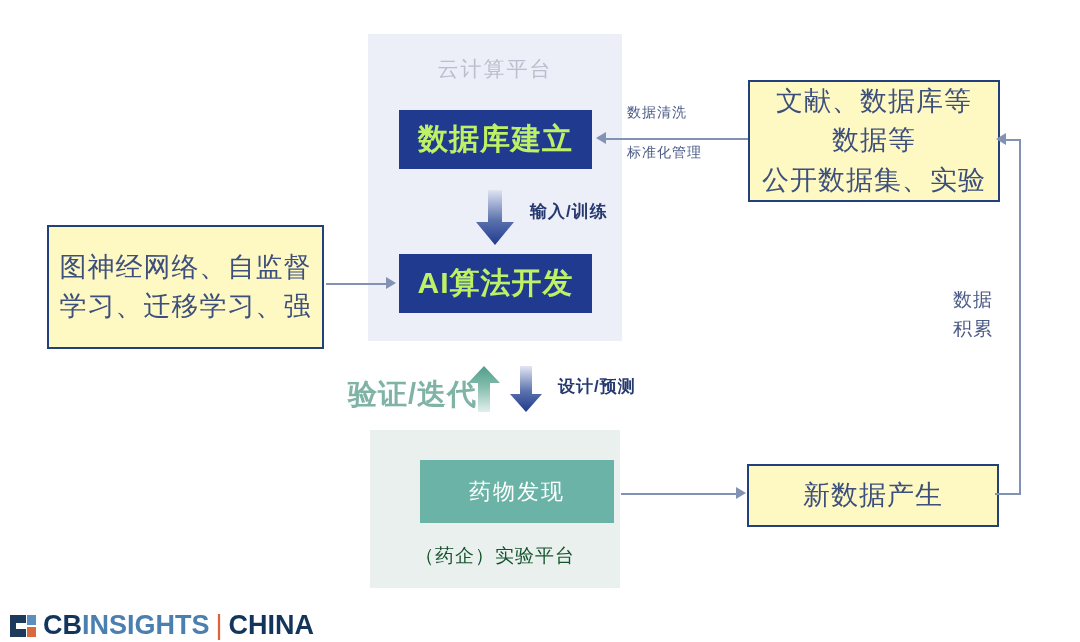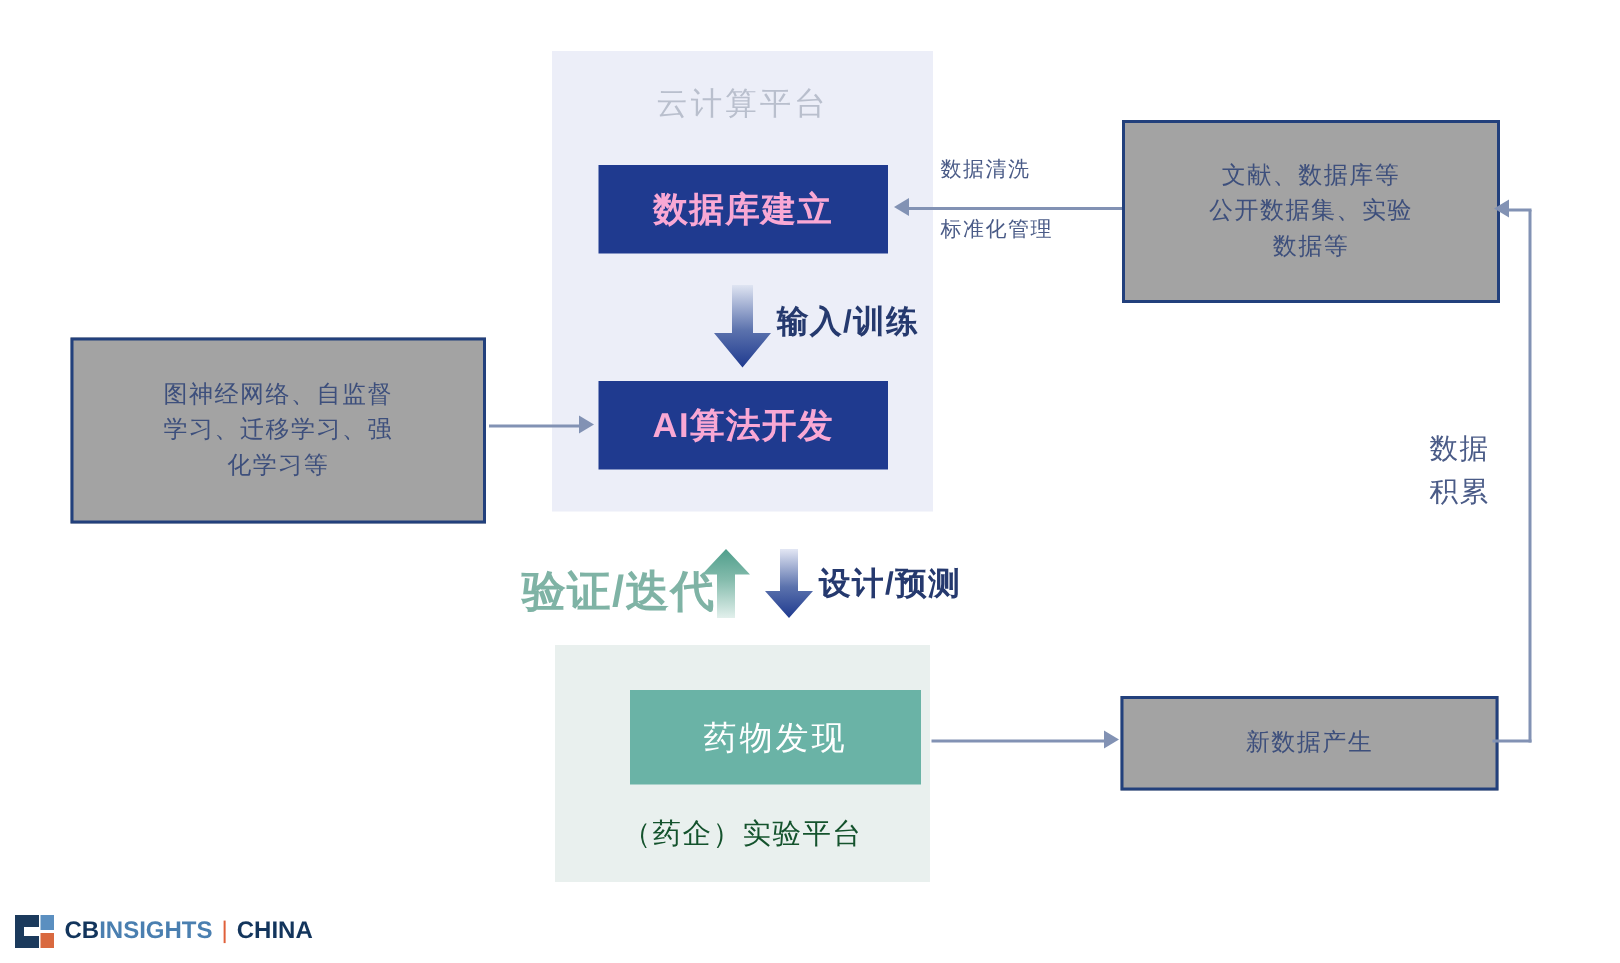--- a/index.html
+++ b/index.html
@@ -50,25 +50,25 @@
     width: 250px;
     text-align: center;
     font-size: 19px;
     color: #14532d;
     letter-spacing: 1px;
   }
 
   
   .navy-box {
     background: #1f3a8f;
-    color: #f9a8d4;
+    color: #bef264;
     display: flex;
     align-items: center;
     justify-content: center;
-    font-size: 23px;
+    font-size: 30px;
     font-weight: bold;
     letter-spacing: 1px;
   }
   .box-db   { left: 399px; top: 110px; width: 193px; height: 59px; }
   .box-ai   { left: 399px; top: 254px; width: 193px; height: 59px; }
 
   .teal-box {
     left: 420px; top: 460px;
     width: 194px; height: 63px;
     background: #6ab3a6;
@@ -76,27 +76,27 @@
     display: flex;
     align-items: center;
     justify-content: center;
     font-size: 22px;
     letter-spacing: 2px;
   }
 
   
   .outline-box {
     border: 2px solid #22407c;
-    background: #a3a3a3;
+    background: #fef9c3;
     display: flex;
     align-items: center;
     justify-content: center;
     text-align: center;
     color: #3d4f7c;
-    font-size: 16px;
+    font-size: 27px;
     line-height: 1.45;
     letter-spacing: 1px;
   }
   .box-algos  { left: 47px;  top: 225px; width: 273px; height: 120px; }
   .box-lit    { left: 748px; top: 80px;  width: 248px; height: 118px; }
   .box-newdat { left: 747px; top: 464px; width: 248px; height: 59px; }
 
   
   .line-h {
     background: #8292b4;
@@ -126,24 +126,25 @@
 
   
   .label {
     color: #4a5b87;
     font-size: 14px;
     letter-spacing: 1px;
     white-space: nowrap;
   }
   .label-bold {
     color: #25396e;
-    font-size: 21px;
+    font-size: 17px;
     font-weight: bold;
     letter-spacing: 1px;
     white-space: nowrap;
+    margin-left: 12px;
   }
   .label-green {
     color: #7fb3a5;
     font-size: 29px;
     font-weight: bold;
     letter-spacing: 1px;
     white-space: nowrap;
   }
   .label-stack {
     color: #4a5b87;
@@ -183,21 +184,21 @@
     width: 9px; height: 10px;
     background: #5b8fc0;
   }
   .lm-sq-orange {
     position: absolute;
     left: 17px; top: 12px;
     width: 9px; height: 10px;
     background: #d9693f;
   }
   .logo-text {
-    font-size: 16px;
+    font-size: 27px;
     font-weight: bold;
     letter-spacing: 0px;
     display: flex;
     align-items: flex-start;
   }
   .lt-cb      { color: #13355c; }
   .lt-ins     { color: #4a7fb0; }
   .lt-bar     { color: #e0603a; margin: 0 6px; font-weight: normal; }
   .lt-china   { color: #13355c; }
 </style>
@@ -210,32 +211,31 @@
   <div class="abs cloud-title">云计算平台</div>
 
   <div class="abs navy-box box-db">数据库建立</div>
 
   <div class="abs navy-box box-ai">AI算法开发</div>
 
   <div class="abs outline-box box-algos">
     <div>
       <div>图神经网络、自监督</div>
       <div>学习、迁移学习、强</div>
-      <div>化学习等</div>
     </div>
   </div>
 
   <div class="abs line-h" style="left:326px; top:283px; width:60px;"></div>
   <div class="abs arrowhead-r" style="left:386px; top:277px;"></div>
 
   <div class="abs outline-box box-lit">
     <div>
       <div>文献、数据库等</div>
+      <div>数据等</div>
       <div>公开数据集、实验</div>
-      <div>数据等</div>
     </div>
   </div>
 
   <div class="abs line-h" style="left:606px; top:138px; width:142px;"></div>
   <div class="abs arrowhead-l" style="left:596px; top:132px;"></div>
 
   <div class="abs label" style="left:627px; top:104px;">数据清洗</div>
   <div class="abs label" style="left:627px; top:144px;">标准化管理</div>
 
   <svg class="abs big-arrow" style="left:473px; top:190px;" width="44" height="56" viewBox="0 0 44 56">

